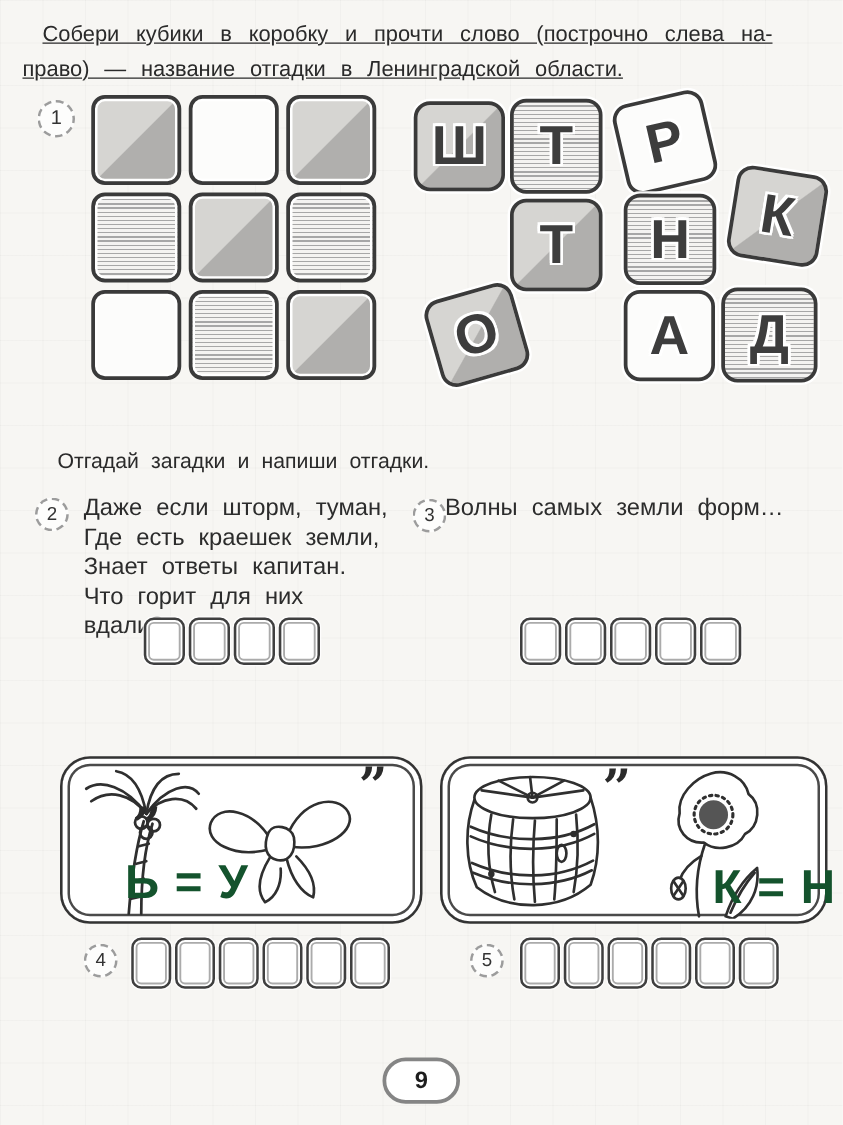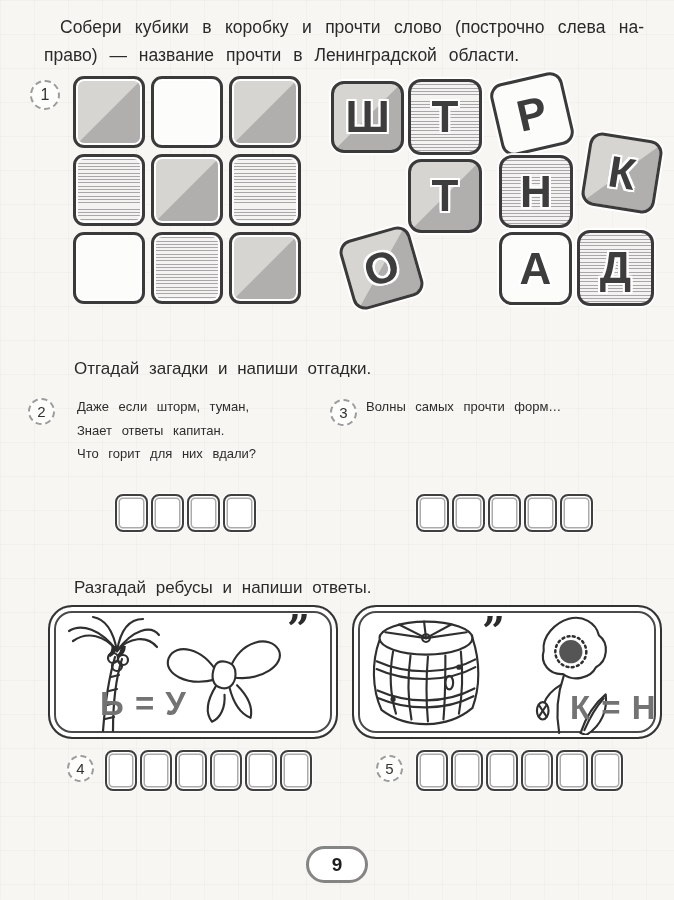--- a/index.html
+++ b/index.html
@@ -11,21 +11,21 @@
   #page{
     position:relative;width:674px;height:900px;overflow:hidden;
     background-color:#f7f6f3;
     background-image:
       linear-gradient(rgba(150,150,150,0.06) 1px, transparent 1px),
       linear-gradient(90deg, rgba(150,150,150,0.06) 1px, transparent 1px);
     background-size:34px 34px;
     color:#2c2c2c;
   }
   
-  .intro{position:absolute;left:44px;top:13px;width:600px;font-size:17.5px;line-height:28px;color:#2a2a2a;}
+  .intro{position:absolute;left:18px;top:13px;width:600px;font-size:17.5px;line-height:28px;color:#2a2a2a;text-decoration:underline;}
   .intro .l1{text-align:justify;text-align-last:justify;text-indent:16px;word-spacing:3px;}
   .intro .l2{word-spacing:7px;}
   
   .badge{
     position:absolute;box-sizing:border-box;width:27px;height:27px;border-radius:50%;
     border:2px dashed #9c9c9c;background:#fdfdfc;display:flex;align-items:center;justify-content:center;
     font-size:15px;color:#333;
   }
   .badge.big{width:30px;height:30px;font-size:16px;}
   
@@ -39,57 +39,57 @@
   .cube{
     position:absolute;box-sizing:border-box;border:3px solid #3a3a3a;border-radius:13px;
     box-shadow:0 0 0 2px rgba(255,255,255,.95);
     display:flex;align-items:center;justify-content:center;
   }
   .cube .letter{
     font-weight:bold;font-size:44px;color:#3d3d3d;line-height:1;
     text-shadow:-2px -2px 0 #fff,2px -2px 0 #fff,-2px 2px 0 #fff,2px 2px 0 #fff,0 -2px 0 #fff,0 2px 0 #fff,-2px 0 0 #fff,2px 0 0 #fff;
   }
   
-  .heading{position:absolute;font-size:17px;word-spacing:5px;color:#2a2a2a;margin-left:28px;}
-  
-  .riddle{position:absolute;font-size:13px;line-height:23.5px;word-spacing:6px;color:#2c2c2c;margin-left:10px;}
+  .heading{position:absolute;font-size:17px;word-spacing:5px;color:#2a2a2a;}
+  
+  .riddle{position:absolute;font-size:19px;line-height:23.5px;word-spacing:6px;color:#2c2c2c;}
   
   .boxrow{position:absolute;display:flex;gap:3px;}
   .abox{
     box-sizing:border-box;width:33px;height:38px;border:2.5px solid #3f3f3f;border-radius:8px;background:#fff;
     box-shadow:inset 0 0 0 1.5px #fff, inset 0 0 0 3px #ababab, 0 0 0 1px rgba(255,255,255,.8);
   }
   .boxrow.tall .abox{width:32px;height:41px;}
   
   .rebus{
     position:absolute;box-sizing:border-box;border:2.5px solid #333;border-radius:24px;background:#fff;
     box-shadow:inset 0 0 0 4px #fff, inset 0 0 0 6px #4a4a4a;
   }
   .rebus svg{position:absolute;}
   .qq{
     position:absolute;font-family:"DejaVu Serif",serif;font-weight:bold;font-size:40px;line-height:1;color:#2b2b2b;
   }
-  .rletter{position:absolute;font-weight:bold;font-size:33px;letter-spacing:1px;color:#737373;white-space:nowrap;}
+  .rletter{position:absolute;font-weight:bold;font-size:38px;letter-spacing:1px;color:#14532d;white-space:nowrap;}
   
   .pagenum{
     position:absolute;left:306px;top:846px;width:62px;height:37px;box-sizing:border-box;
     border:3px solid #858585;border-radius:20px;background:#fff;
     display:flex;align-items:center;justify-content:center;
     font-size:19px;font-weight:bold;color:#1d1d1d;
   }
   .lineart{stroke:#2f2f2f;fill:none;stroke-width:2.2;stroke-linecap:round;stroke-linejoin:round;}
 </style>
 </head>
 <body>
 
 <div id="page">
 
   <div class="intro">
     <div class="l1">Собери кубики в коробку и прочти слово (построчно слева на-</div>
-    <div class="l2">право) — название прочти в Ленинградской области.</div>
+    <div class="l2">право) — название отгадки в Ленинградской области.</div>
   </div>
 
   <div class="badge big" style="left:30px;top:80px;">
     <span>1</span>
   </div>
 
   <div class="grid">
     <div class="gcell" data-pattern="diagonal"></div>
     <div class="gcell" data-pattern="blank"></div>
     <div class="gcell" data-pattern="diagonal"></div>
@@ -129,45 +129,45 @@
       <span class="letter">Д</span>
     </div>
 
   <div class="heading" style="left:46px;top:359px;">Отгадай загадки и напиши отгадки.</div>
 
   <div class="badge" style="left:28px;top:398px;">
     <span>2</span>
   </div>
   <div class="riddle" style="left:67px;top:395px;width:250px;">
     <div>Даже если шторм, туман,</div>
+    <div>Где есть краешек земли,</div>
     <div>Знает ответы капитан.</div>
     <div>Что горит для них вдали?</div>
   </div>
   <div class="boxrow" style="left:115px;top:494px;">
     <div class="abox"></div>
     <div class="abox"></div>
     <div class="abox"></div>
     <div class="abox"></div>
   </div>
 
   <div class="badge" style="left:330px;top:399px;">
     <span>3</span>
   </div>
   <div class="riddle" style="left:356px;top:395px;width:308px;">
-    <div>Волны самых прочти форм…</div>
+    <div>Волны самых земли форм…</div>
   </div>
   <div class="boxrow" style="left:416px;top:494px;">
     <div class="abox"></div>
     <div class="abox"></div>
     <div class="abox"></div>
     <div class="abox"></div>
     <div class="abox"></div>
   </div>
 
-  <div class="heading" style="left:46px;top:578px;">Разгадай ребусы и напиши ответы.</div>
 
   <div class="rebus" style="left:48px;top:605px;width:290px;height:134px;">
     <svg style="left:12px;top:6px;" width="102" height="120" viewBox="0 0 100 120">
       <g class="lineart">
         <path d="M54 38 C38 16 18 10 6 18"></path>
         <path d="M54 38 C42 22 24 18 10 28"></path>
         <path d="M54 38 C70 16 88 12 96 22"></path>
         <path d="M54 38 C66 24 84 22 94 34"></path>
         <path d="M54 38 C50 16 42 6 30 4"></path>
         <path d="M54 38 C58 14 68 6 80 6"></path>

